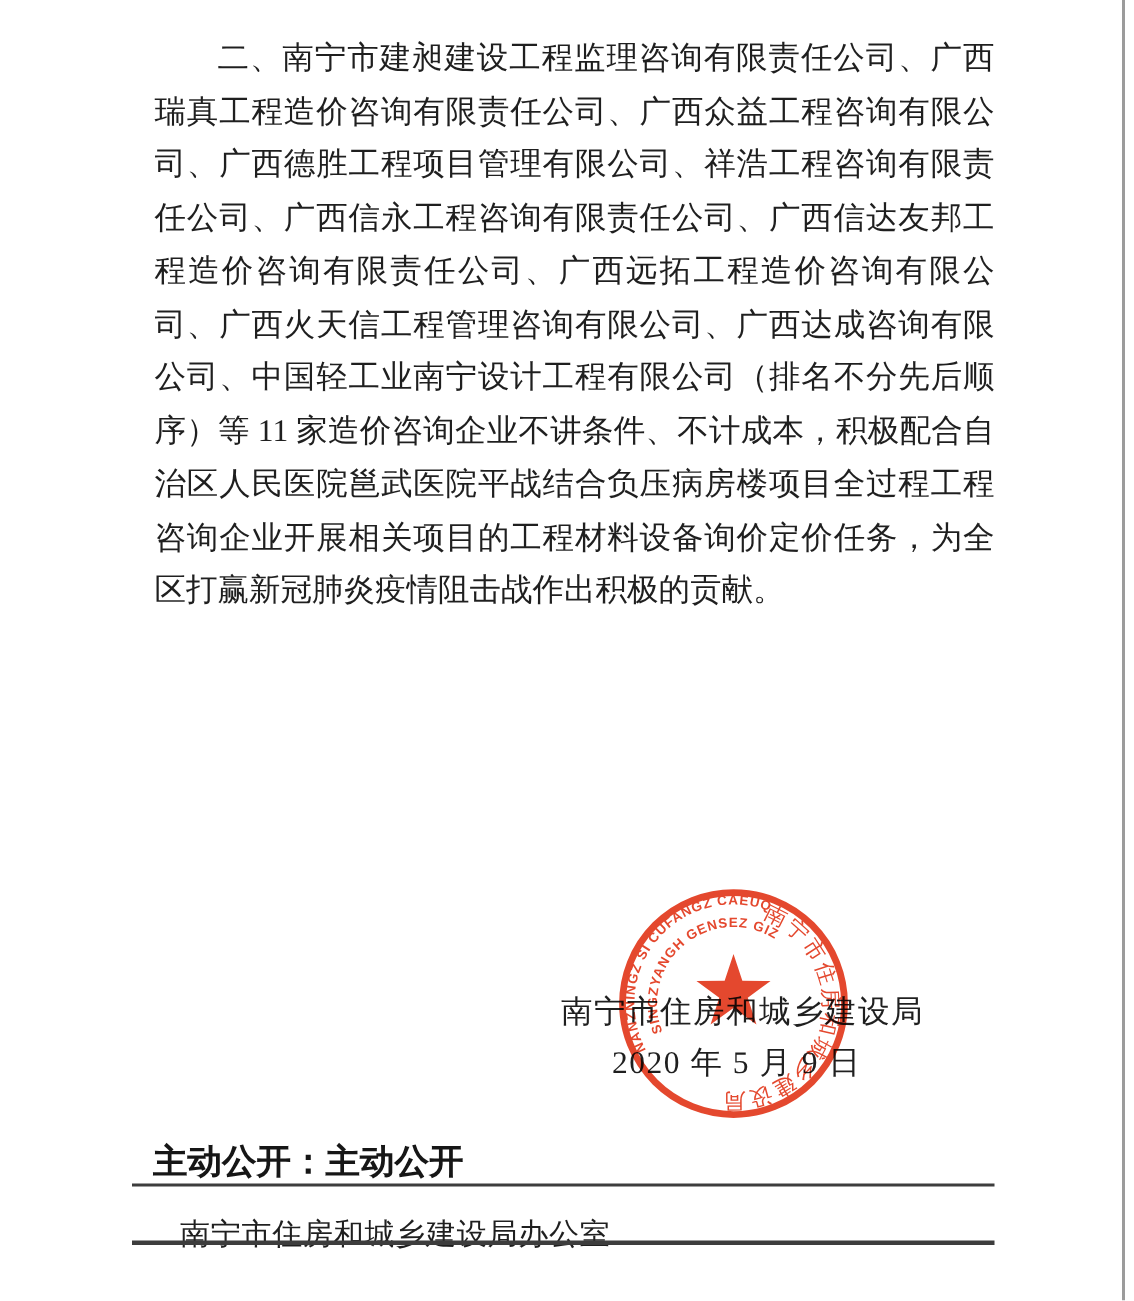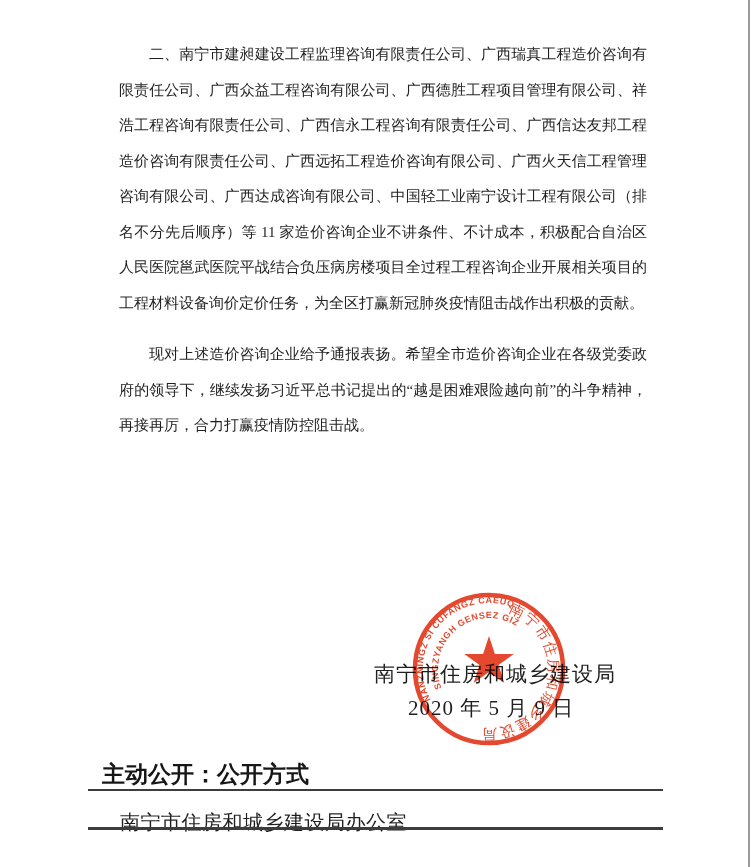--- a/index.html
+++ b/index.html
@@ -13,22 +13,22 @@
   }
   .page-edge-line {
     position: absolute; left: 748px; top: 0;
     width: 2px; height: 867px;
     background: #9b9b9b;
   }
   .document-body {
     position: absolute; left: 103px; top: 21px; width: 560px;
   }
   .body-para {
-    margin: 16px;
-    font-size: 15px;
+    margin: 0;
+    font-size: 21px;
     line-height: 35.5px;
     text-align: justify;
     text-indent: 2em;
     letter-spacing: 0px;
     font-family: "Liberation Serif", "DejaVu Serif", serif;
   }
   .signature-agency {
     position: absolute; left: 374px; top: 660px;
     font-size: 21px; letter-spacing: 1px; white-space: nowrap;
   }
@@ -73,21 +73,20 @@
     white-space: nowrap;
   }
 </style>
 </head>
 <body>
 
 <div>
 
   <div class="document-body">
     <p class="body-para">二、南宁市建昶建设工程监理咨询有限责任公司、广西瑞真工程造价咨询有限责任公司、广西众益工程咨询有限公司、广西德胜工程项目管理有限公司、祥浩工程咨询有限责任公司、广西信永工程咨询有限责任公司、广西信达友邦工程造价咨询有限责任公司、广西远拓工程造价咨询有限公司、广西火天信工程管理咨询有限公司、广西达成咨询有限公司、中国轻工业南宁设计工程有限公司（排名不分先后顺序）等 11 家造价咨询企业不讲条件、不计成本，积极配合自治区人民医院邕武医院平战结合负压病房楼项目全过程工程咨询企业开展相关项目的工程材料设备询价定价任务，为全区打赢新冠肺炎疫情阻击战作出积极的贡献。</p>
-    <p class="body-para">现对上述造价咨询企业给予通报表扬。希望全市造价咨询企业在各级党委政府的领导下，继续发扬习近平总书记提出的“越是困难艰险越向前”的斗争精神，再接再厉，合力打赢疫情防控阻击战。</p>
   </div>
 
   <div class="signature-agency">南宁市住房和城乡建设局</div>
   <div class="signature-date">2020 年 5 月 9 日</div>
 
   <svg class="official-seal" viewBox="0 0 158 158" xmlns="http://www.w3.org/2000/svg">
     <defs>
       <path id="sealArcOuter" d="M 20.7,110.0 A 66,66 0 0 1 130.3,37.5" fill="none"></path>
       <path id="sealArcInner" d="M 31.7,98.1 A 51,51 0 0 1 119.7,48.3" fill="none"></path>
       <path id="sealArcCn" d="M 96.5,21.6 A 60,60 0 0 1 75.9,138.9" fill="none"></path>
@@ -99,21 +98,21 @@
     </text>
     <text class="seal-latin-text" fill="#e23a1e">
       <textPath href="#sealArcInner" startOffset="0">SINGZYANGH GENSEZ GIZ</textPath>
     </text>
     <text class="seal-cn-text" fill="#e23a1e">
       <textPath href="#sealArcCn" startOffset="2">南宁市住房和城乡建设局</textPath>
     </text>
   </svg>
 
   <div class="disclosure-line">
-    <span>主动公开：</span><span>公开方式</span>
+    <span>主动公开：</span><span>主动公开</span>
   </div>
 
   <div class="separator-line-top"></div>
 
   <div class="footer-row">
     <span>南宁市住房和城乡建设局办公室</span>
   </div>
 
   <div class="separator-line-bottom"></div>
 

